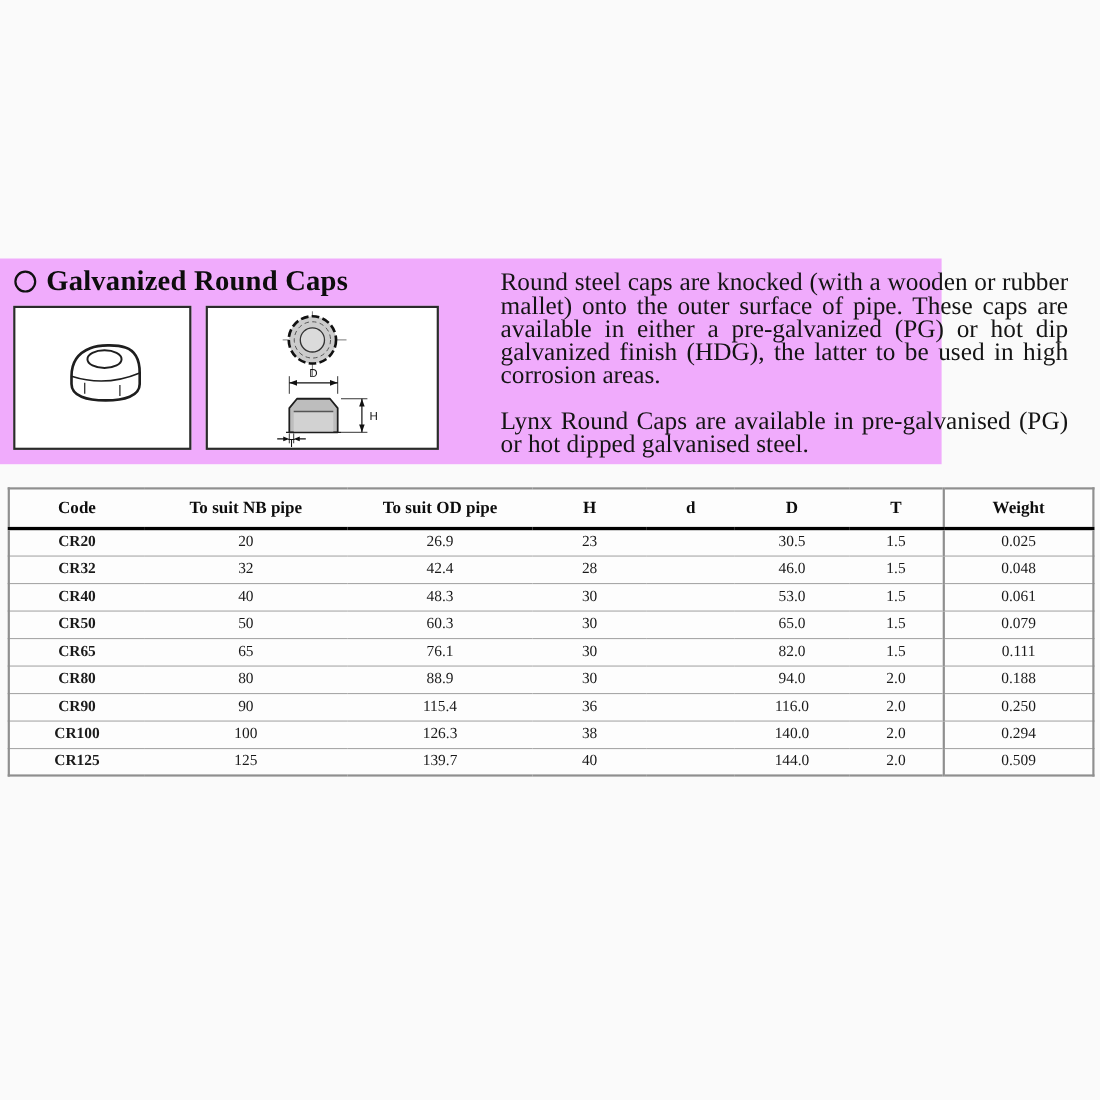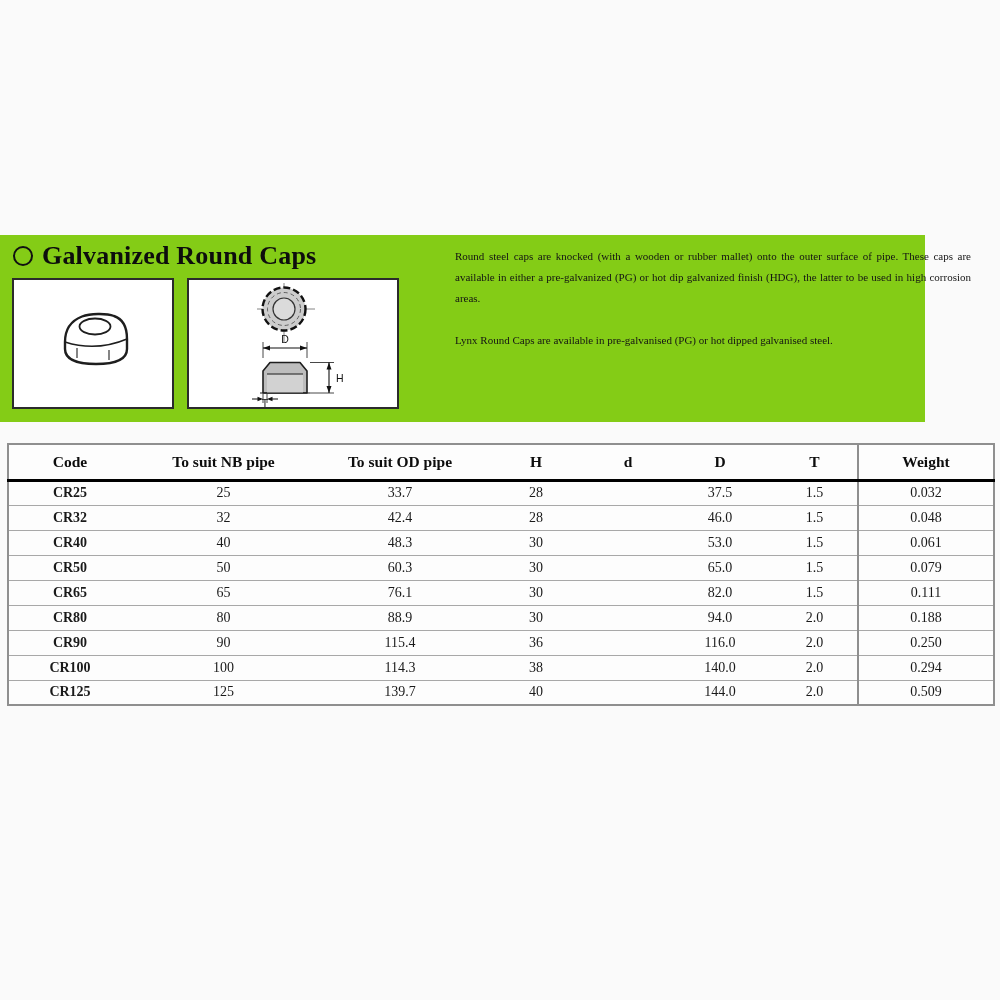--- a/index.html
+++ b/index.html
@@ -7,22 +7,22 @@
   body {
     position:relative;
     background:#fafafa;
     font-family:"Liberation Serif", serif;
     color:#111;
     overflow:hidden;
   }
 
   
   .band {
-    position:absolute; left:0; top:235px; width:925px; height:187px;
-    background:#84cc16;
+    position:absolute; left:0; top:235px; width:856px; height:187px;
+    background:#f0abfc;
   }
 
   .title-row {
     position:absolute; left:13px; top:6px;
     display:flex; align-items:center; gap:9px;
   }
   .title-circle {
     width:20px; height:20px; border:2.5px solid #111; border-radius:50%;
     background:transparent; flex:0 0 auto;
   }
@@ -36,21 +36,21 @@
     background:#fff; border:2px solid #2b2b2b;
   }
   .diagram-box {
     position:absolute; left:187px; top:43px; width:212px; height:131px;
     background:#fff; border:2px solid #2b2b2b;
   }
   .photo-box svg, .diagram-box svg { display:block; width:100%; height:100%; }
 
   .desc {
     position:absolute; left:455px; top:11px; width:516px;
-    font-size:11px; line-height:21px; text-align:justify;
+    font-size:23px; line-height:21px; text-align:justify;
     color:#141414;
   }
   .desc p + p { margin-top:21px; }
 
   
   .table-wrap { position:absolute; left:7px; top:443px; width:884px; }
   table.spec {
     width:986px; border-collapse:collapse; table-layout:fixed;
     border:2px solid #8f8f8f; background:#fdfdfd;
   }
@@ -152,28 +152,28 @@
           <th>To suit OD pipe</th>
           <th>H</th>
           <th>d</th>
           <th>D</th>
           <th>T</th>
           <th class="w-div">Weight</th>
         </tr>
     </thead>
     <tbody id="spec-body">
         <tr>
-          <td class="code-cell">CR25</td>
-          <td>25</td>
-          <td>33.7</td>
-          <td>28</td>
-          <td></td>
-          <td>37.5</td>
-          <td>1.5</td>
-          <td class="w-div">0.032</td>
+          <td class="code-cell">CR20</td>
+          <td>20</td>
+          <td>26.9</td>
+          <td>23</td>
+          <td></td>
+          <td>30.5</td>
+          <td>1.5</td>
+          <td class="w-div">0.025</td>
         </tr>
         <tr>
           <td class="code-cell">CR32</td>
           <td>32</td>
           <td>42.4</td>
           <td>28</td>
           <td></td>
           <td>46.0</td>
           <td>1.5</td>
           <td class="w-div">0.048</td>
@@ -224,21 +224,21 @@
           <td>115.4</td>
           <td>36</td>
           <td></td>
           <td>116.0</td>
           <td>2.0</td>
           <td class="w-div">0.250</td>
         </tr>
         <tr>
           <td class="code-cell">CR100</td>
           <td>100</td>
-          <td>114.3</td>
+          <td>126.3</td>
           <td>38</td>
           <td></td>
           <td>140.0</td>
           <td>2.0</td>
           <td class="w-div">0.294</td>
         </tr>
         <tr>
           <td class="code-cell">CR125</td>
           <td>125</td>
           <td>139.7</td>

